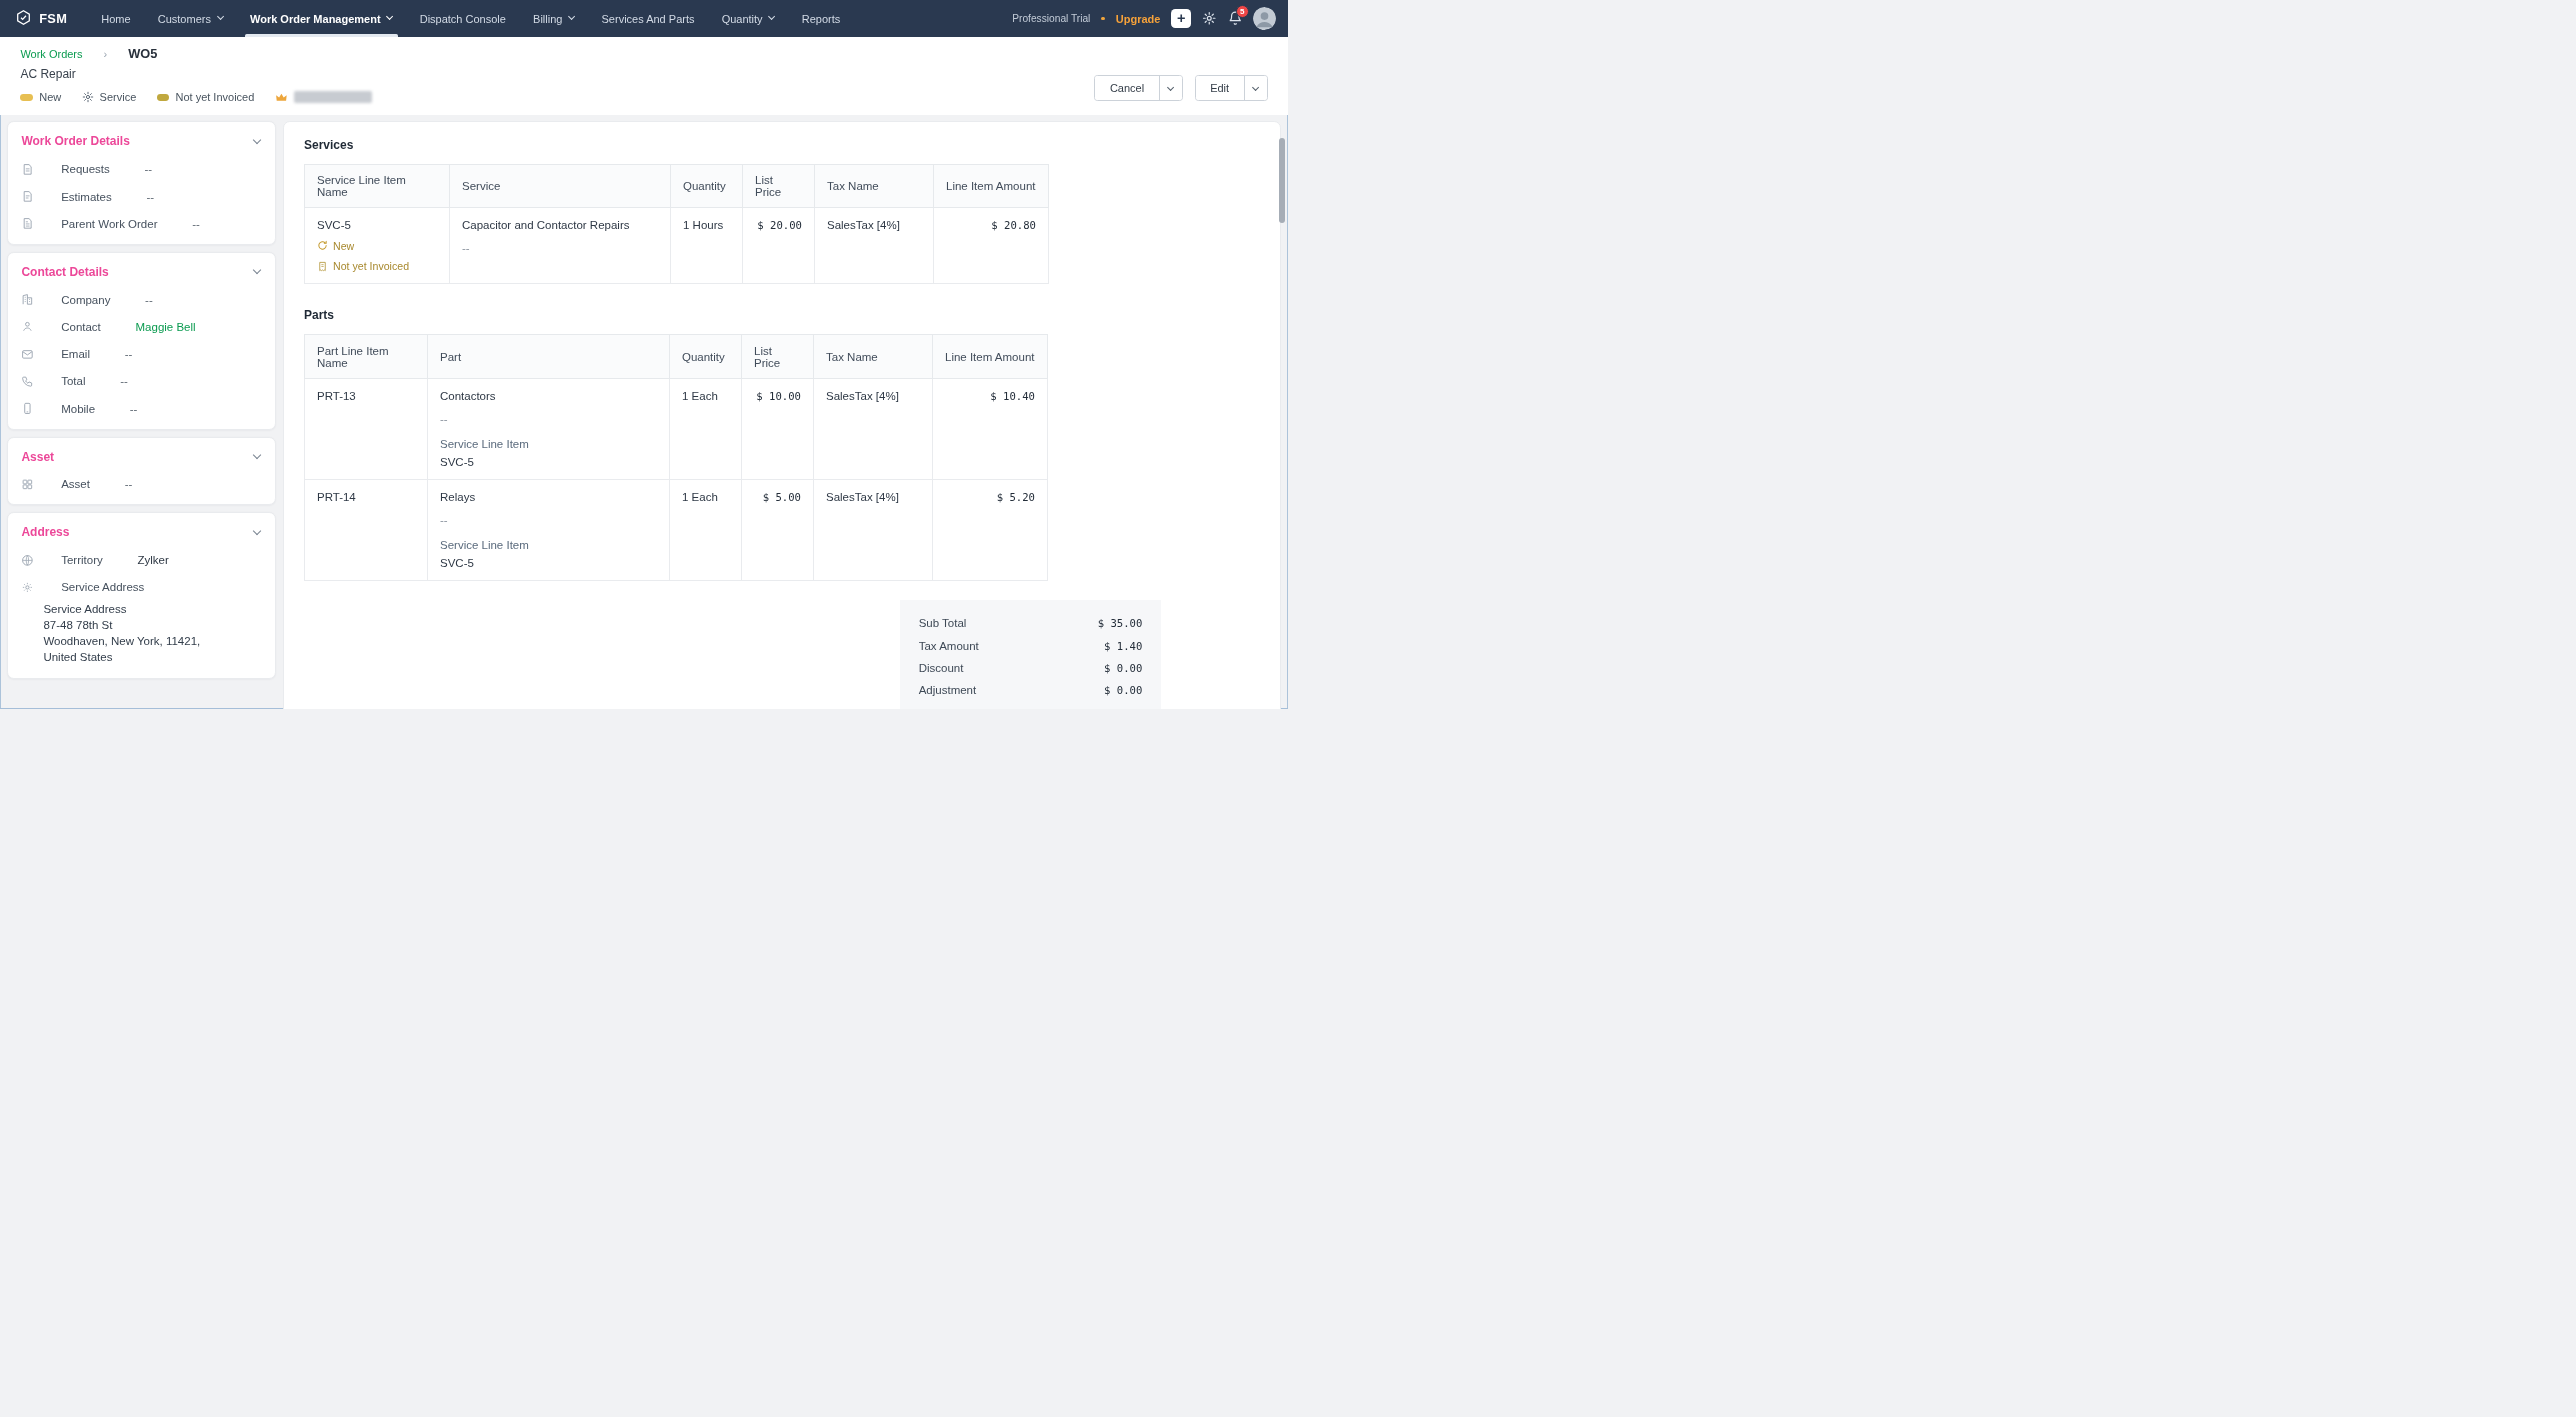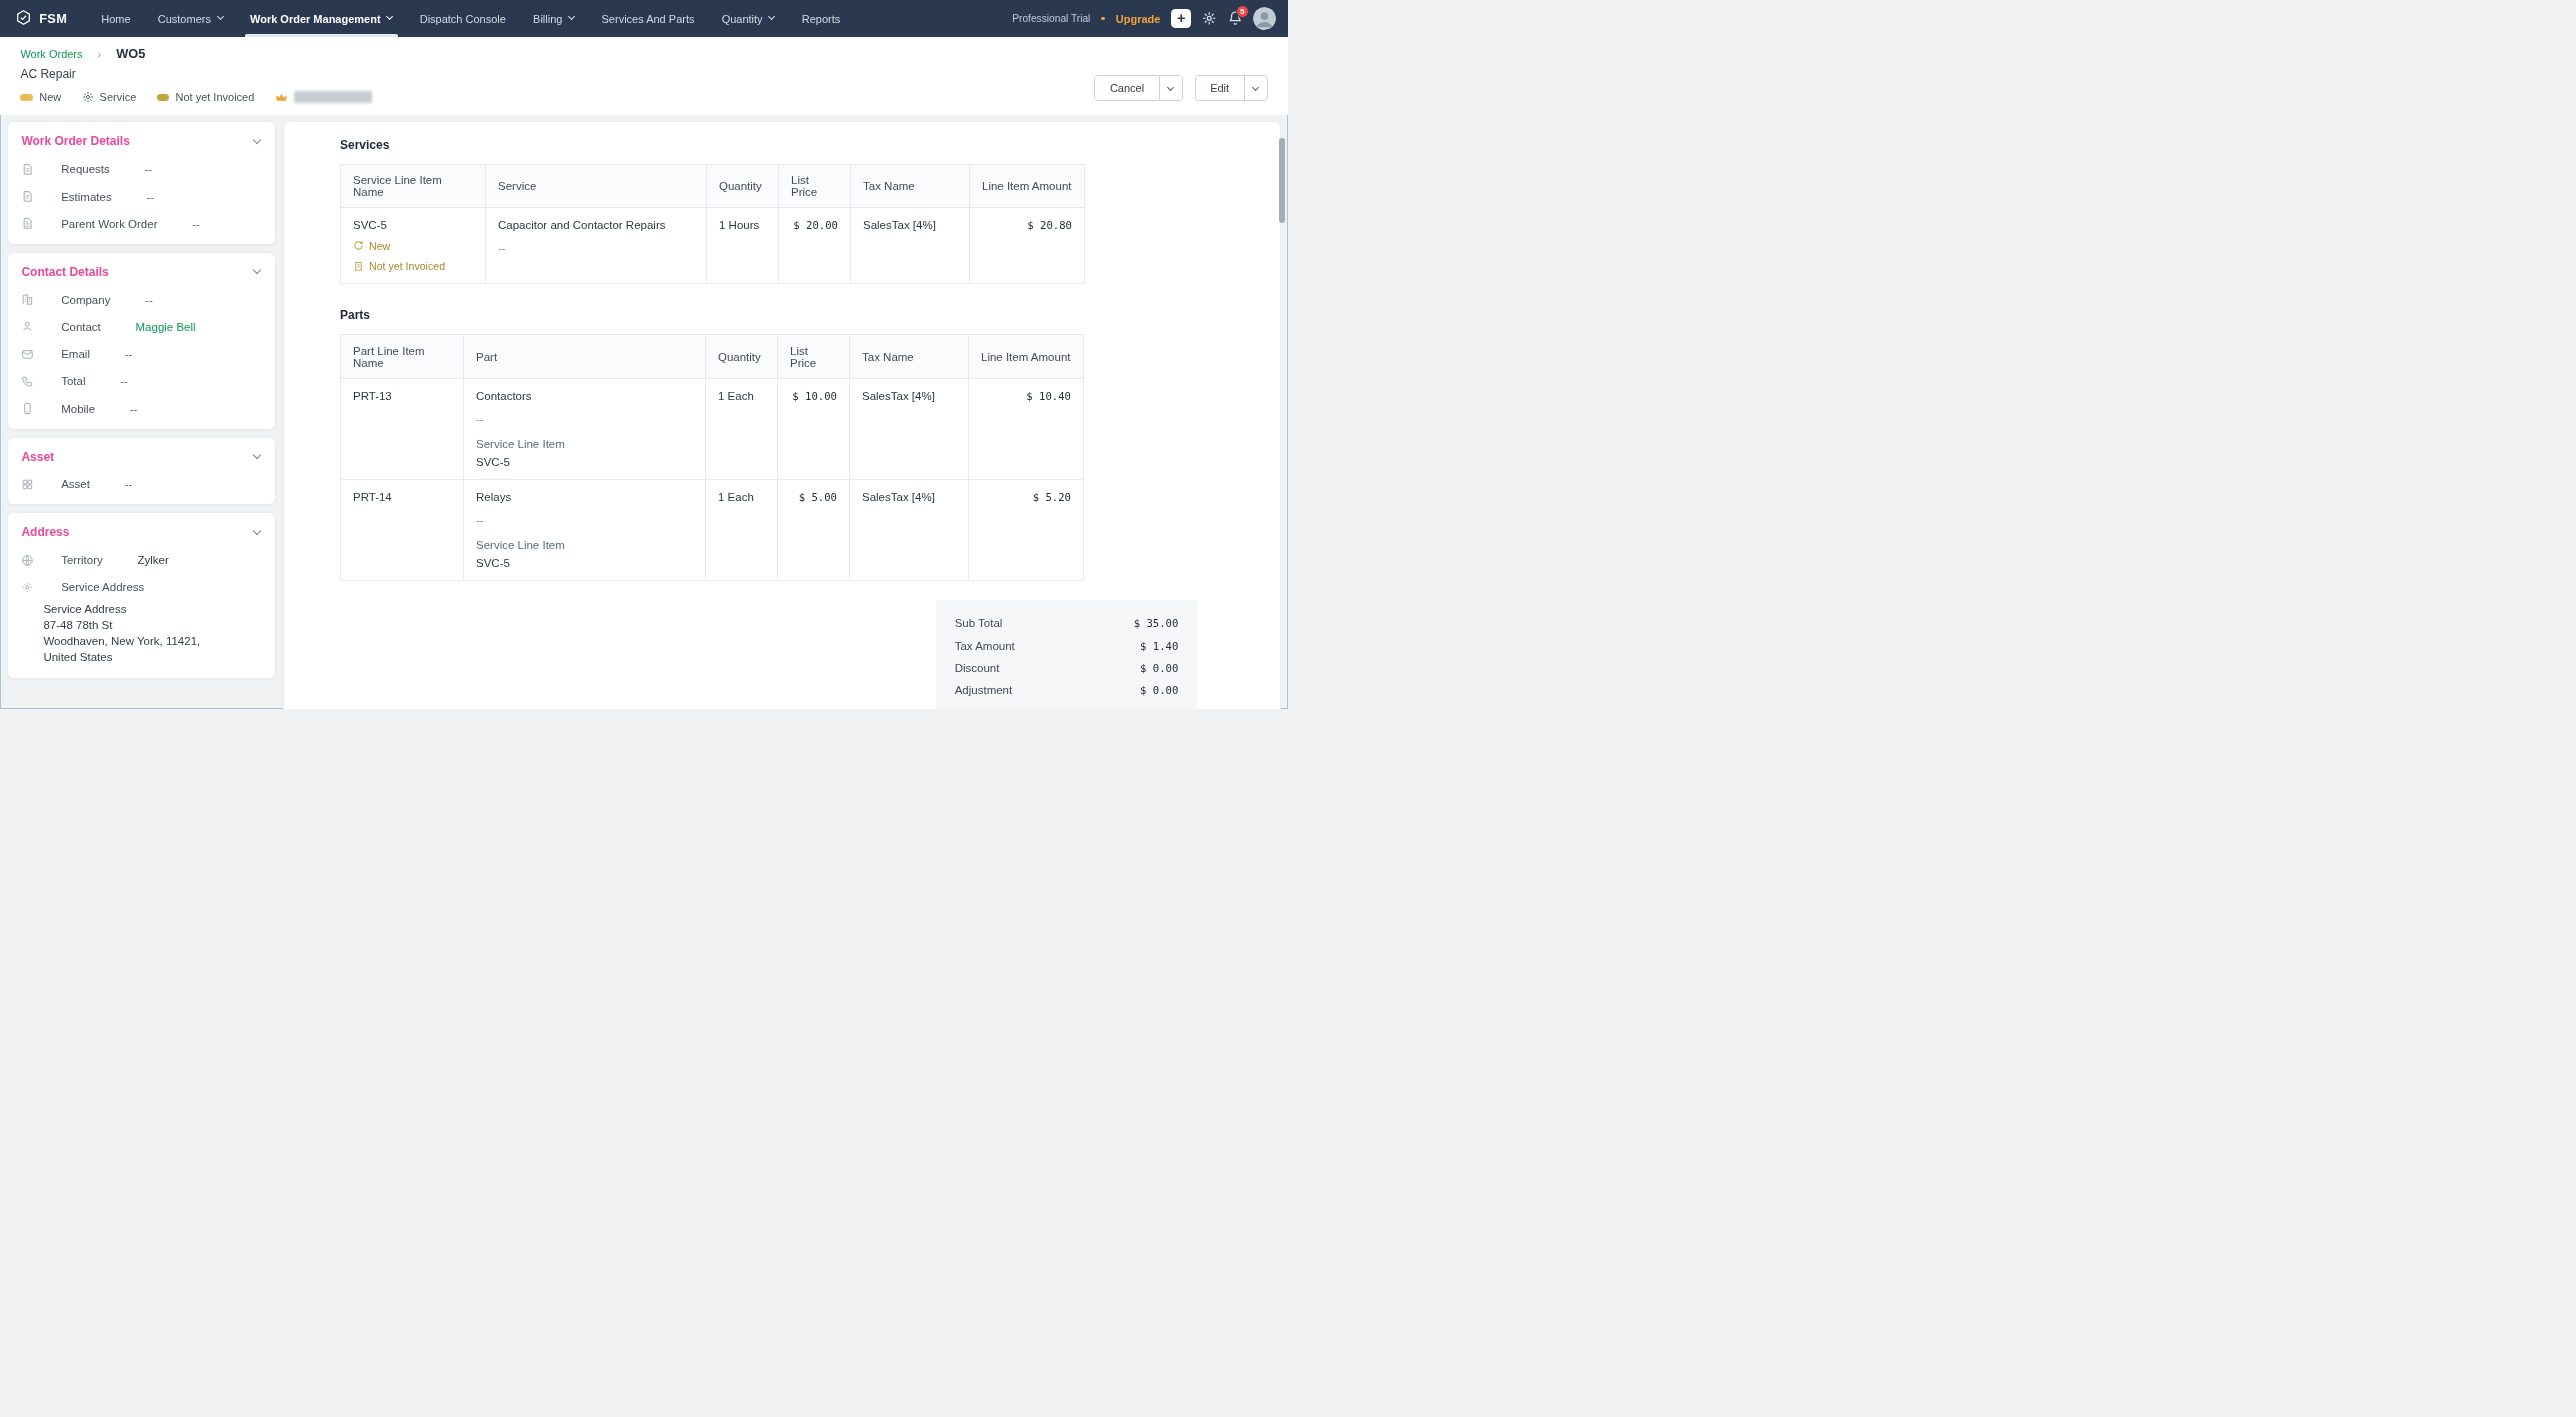--- a/index.html
+++ b/index.html
@@ -50,21 +50,21 @@
     background: #ef4646; color: #fff; border-radius: 6.8px; font-size: 8px; font-weight: 700;
     display: flex; align-items: center; justify-content: center; padding: 0 3.4px;
     border: 1.3px solid #2a3950;
   }
   .avatar { width: 23px; height: 23px; border-radius: 50%; overflow: hidden; cursor: pointer; }
 
   
   .record-header {
     background: #ffffff; padding: 9.4px 20.4px 11px; display: flex; justify-content: space-between;
   }
-  .breadcrumb { font-size: 11px; display: flex; align-items: baseline; gap: 15px; }
+  .breadcrumb { font-size: 11px; display: flex; align-items: baseline; gap: 21px; }
   .bc-link { color: #0b9b50; cursor: pointer; text-decoration: none; }
   .bc-sep { color: #9aa4b0; font-size: 11px; }
   .bc-current { color: #29313c; font-size: 12.8px; font-weight: 700; }
   .subtitle { margin-top: 6px; font-size: 12px; color: #39424d; }
   .chips { margin-top: 9.4px; display: flex; align-items: center; gap: 20.4px; }
   .chip { display: flex; align-items: center; gap: 6px; font-size: 11px; color: #49545f; }
   .pill { width: 12.8px; height: 6.8px; border-radius: 3.4px; display: inline-block; }
   .pill.yellow { background: #e7bf52; }
   .pill.olive { background: #c0a83e; }
   .redacted { width: 78px; height: 12px; background: #c7cbd1; border-radius: 1.7px; filter: blur(1.7px); }
@@ -103,21 +103,21 @@
   .tab {
     display: flex; align-items: center; padding: 0 18px; font-size: 11.5px; color: #39424e;
     cursor: pointer; position: relative; white-space: nowrap;
   }
   .tab.active { color: #0a9b50; font-weight: 700; }
   .tab.active::after {
     content: ""; position: absolute; left: 6.8px; right: 6.8px; bottom: -0.9px; height: 2.6px;
     background: #0a9b50; border-radius: 1.7px;
   }
   .main-body { padding: 13.6px 20.4px 20.4px; }
-  .content-col { width: 857px; margin-left: 36px; }
+  .content-col { width: 857px; }
   .sec-title { margin: 1.7px 0 12px; font-size: 12px; font-weight: 700; color: #1f2935; }
   .sec-title.parts { margin-top: 24px; }
   table.grid { border-collapse: collapse; table-layout: fixed; width: 744px; font-size: 11.5px; color: #2e3845; }
   table.grid th {
     background: #fafbfc; border: 0.9px solid #e6e9ec; font-weight: 400; color: #414c5a;
     text-align: left; padding: 9.4px 12px; font-size: 11.5px;
   }
   table.grid td { border: 0.9px solid #e9ebee; padding: 11px 12px; vertical-align: top; }
   th.num, td.num { text-align: right; }
   td.num { font-family: "DejaVu Sans Mono", monospace; font-size: 10.6px; color: #232d39; }

